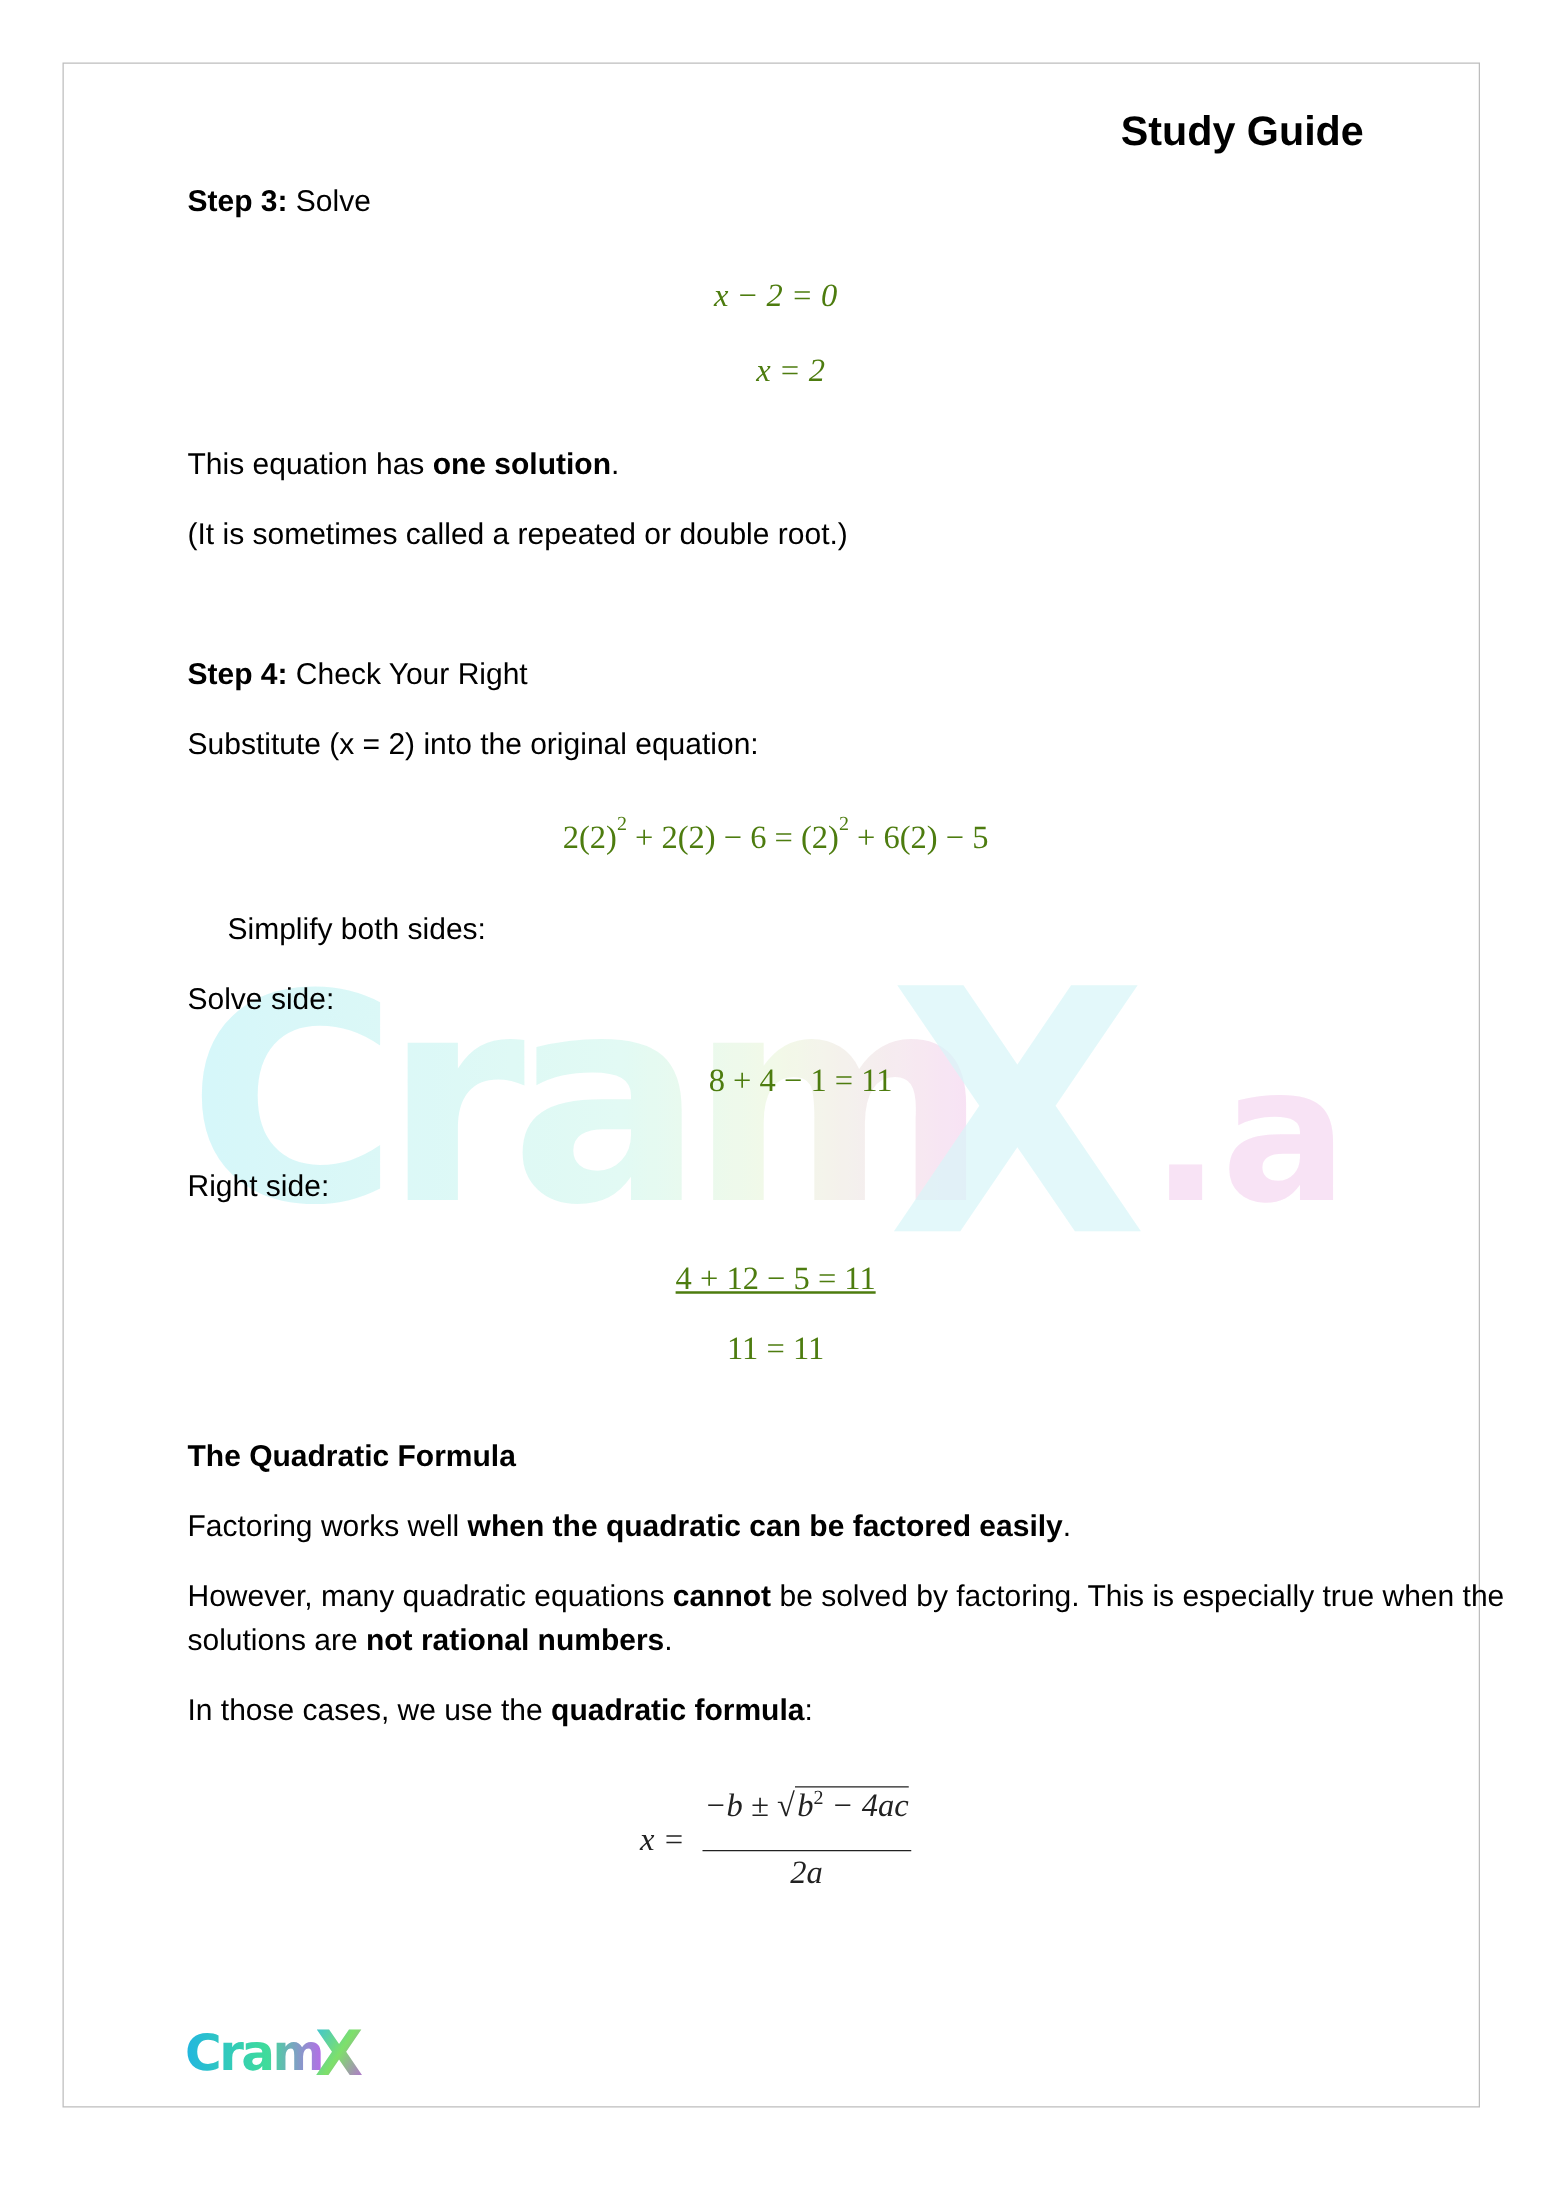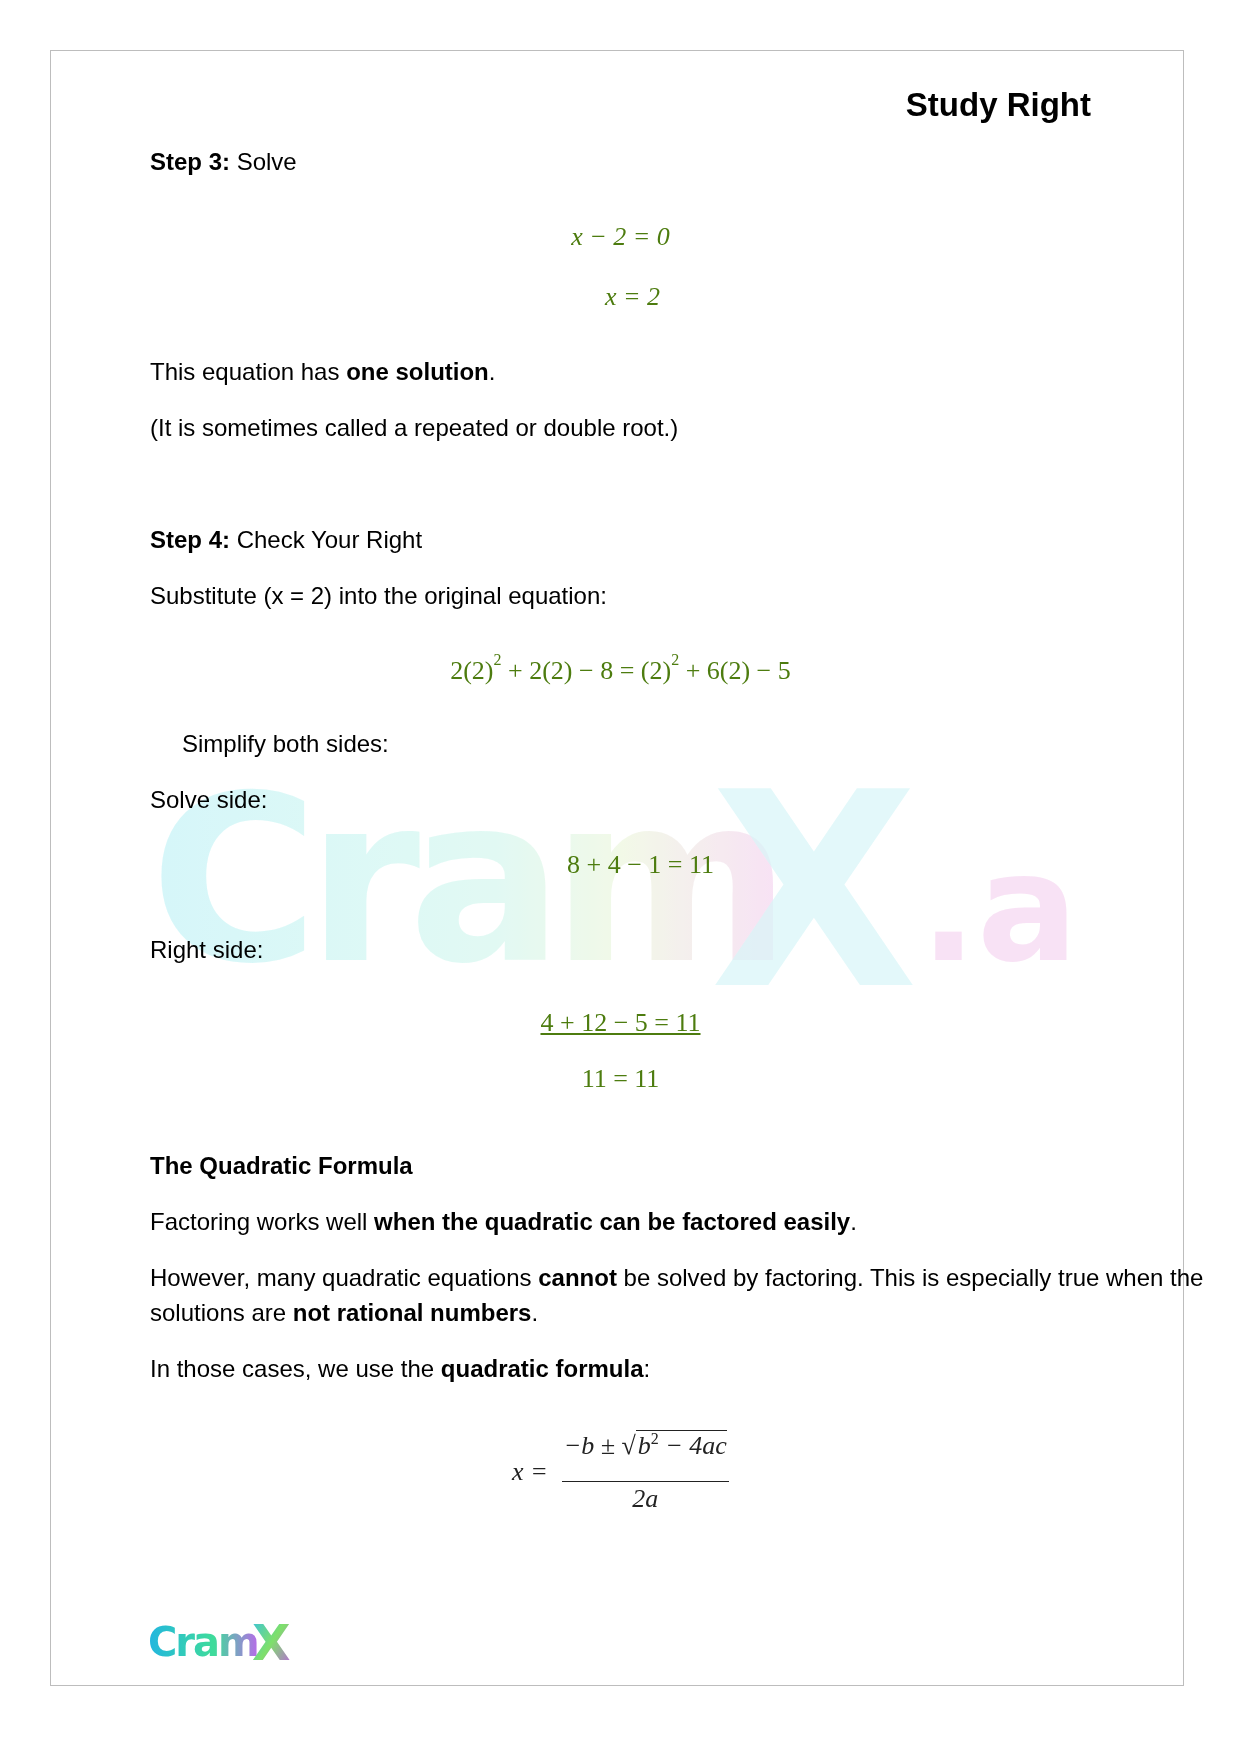--- a/index.html
+++ b/index.html
@@ -30,36 +30,36 @@
       <stop offset="0.55" stop-color="#d8f8f0"></stop>
       <stop offset="0.75" stop-color="#eef7e0"></stop>
       <stop offset="1" stop-color="#f6d8f2"></stop>
     </linearGradient>
   </defs>
   <text x="0" y="205" font-family="DejaVu Sans, sans-serif" font-weight="bold" font-size="230" fill="url(#wmg)" opacity="0.75" letter-spacing="-12">Cram</text>
   <text x="560" y="230" font-family="DejaVu Sans, sans-serif" font-weight="bold" font-size="270" fill="#d8f6f8" opacity="0.7">X</text>
   <text x="770" y="205" font-family="DejaVu Sans, sans-serif" font-weight="bold" font-size="150" fill="#f7dcf3" opacity="0.8">.ai</text>
 </svg>
 
-<div class="header-title">Study Right</div>
+<div class="header-title">Study Guide</div>
 
 <div class="p" style="top:144px;"><b>Step 3:</b><span> Solve</span></div>
 
 <div class="math" style="top:222px;"><i>x − 2 = 0</i></div>
 <div class="math" style="top:282px;margin-left:12px;"><i>x = 2</i></div>
 
 <div class="p" style="top:354px;"><span>This equation has </span><b>one solution</b><span>.</span></div>
 
 <div class="p" style="top:410px;">(It is sometimes called a repeated or double root.)</div>
 
 <div class="p" style="top:522px;"><b>Step 4:</b><span> Check Your Right</span></div>
 
 <div class="p" style="top:578px;">Substitute (x = 2) into the original equation:</div>
 
-<div class="math" style="top:655px;"><span>2(2)</span><sup>2</sup><span> + 2(2) − 8 = (2)</span><sup>2</sup><span> + 6(2) − 5</span></div>
+<div class="math" style="top:655px;"><span>2(2)</span><sup>2</sup><span> + 2(2) − 6 = (2)</span><sup>2</sup><span> + 6(2) − 5</span></div>
 
 <div class="p" style="top:726px;margin-left:32px;">Simplify both sides:</div>
 
 <div class="p" style="top:782px;">Solve side:</div>
 
 <div class="math" style="top:850px;margin-left:20px;">8 + 4 − 1 = 11</div>
 
 <div class="p" style="top:932px;">Right side:</div>
 
 <div class="math" style="top:1008px;text-decoration:underline;">4 + 12 − 5 = 11</div>

